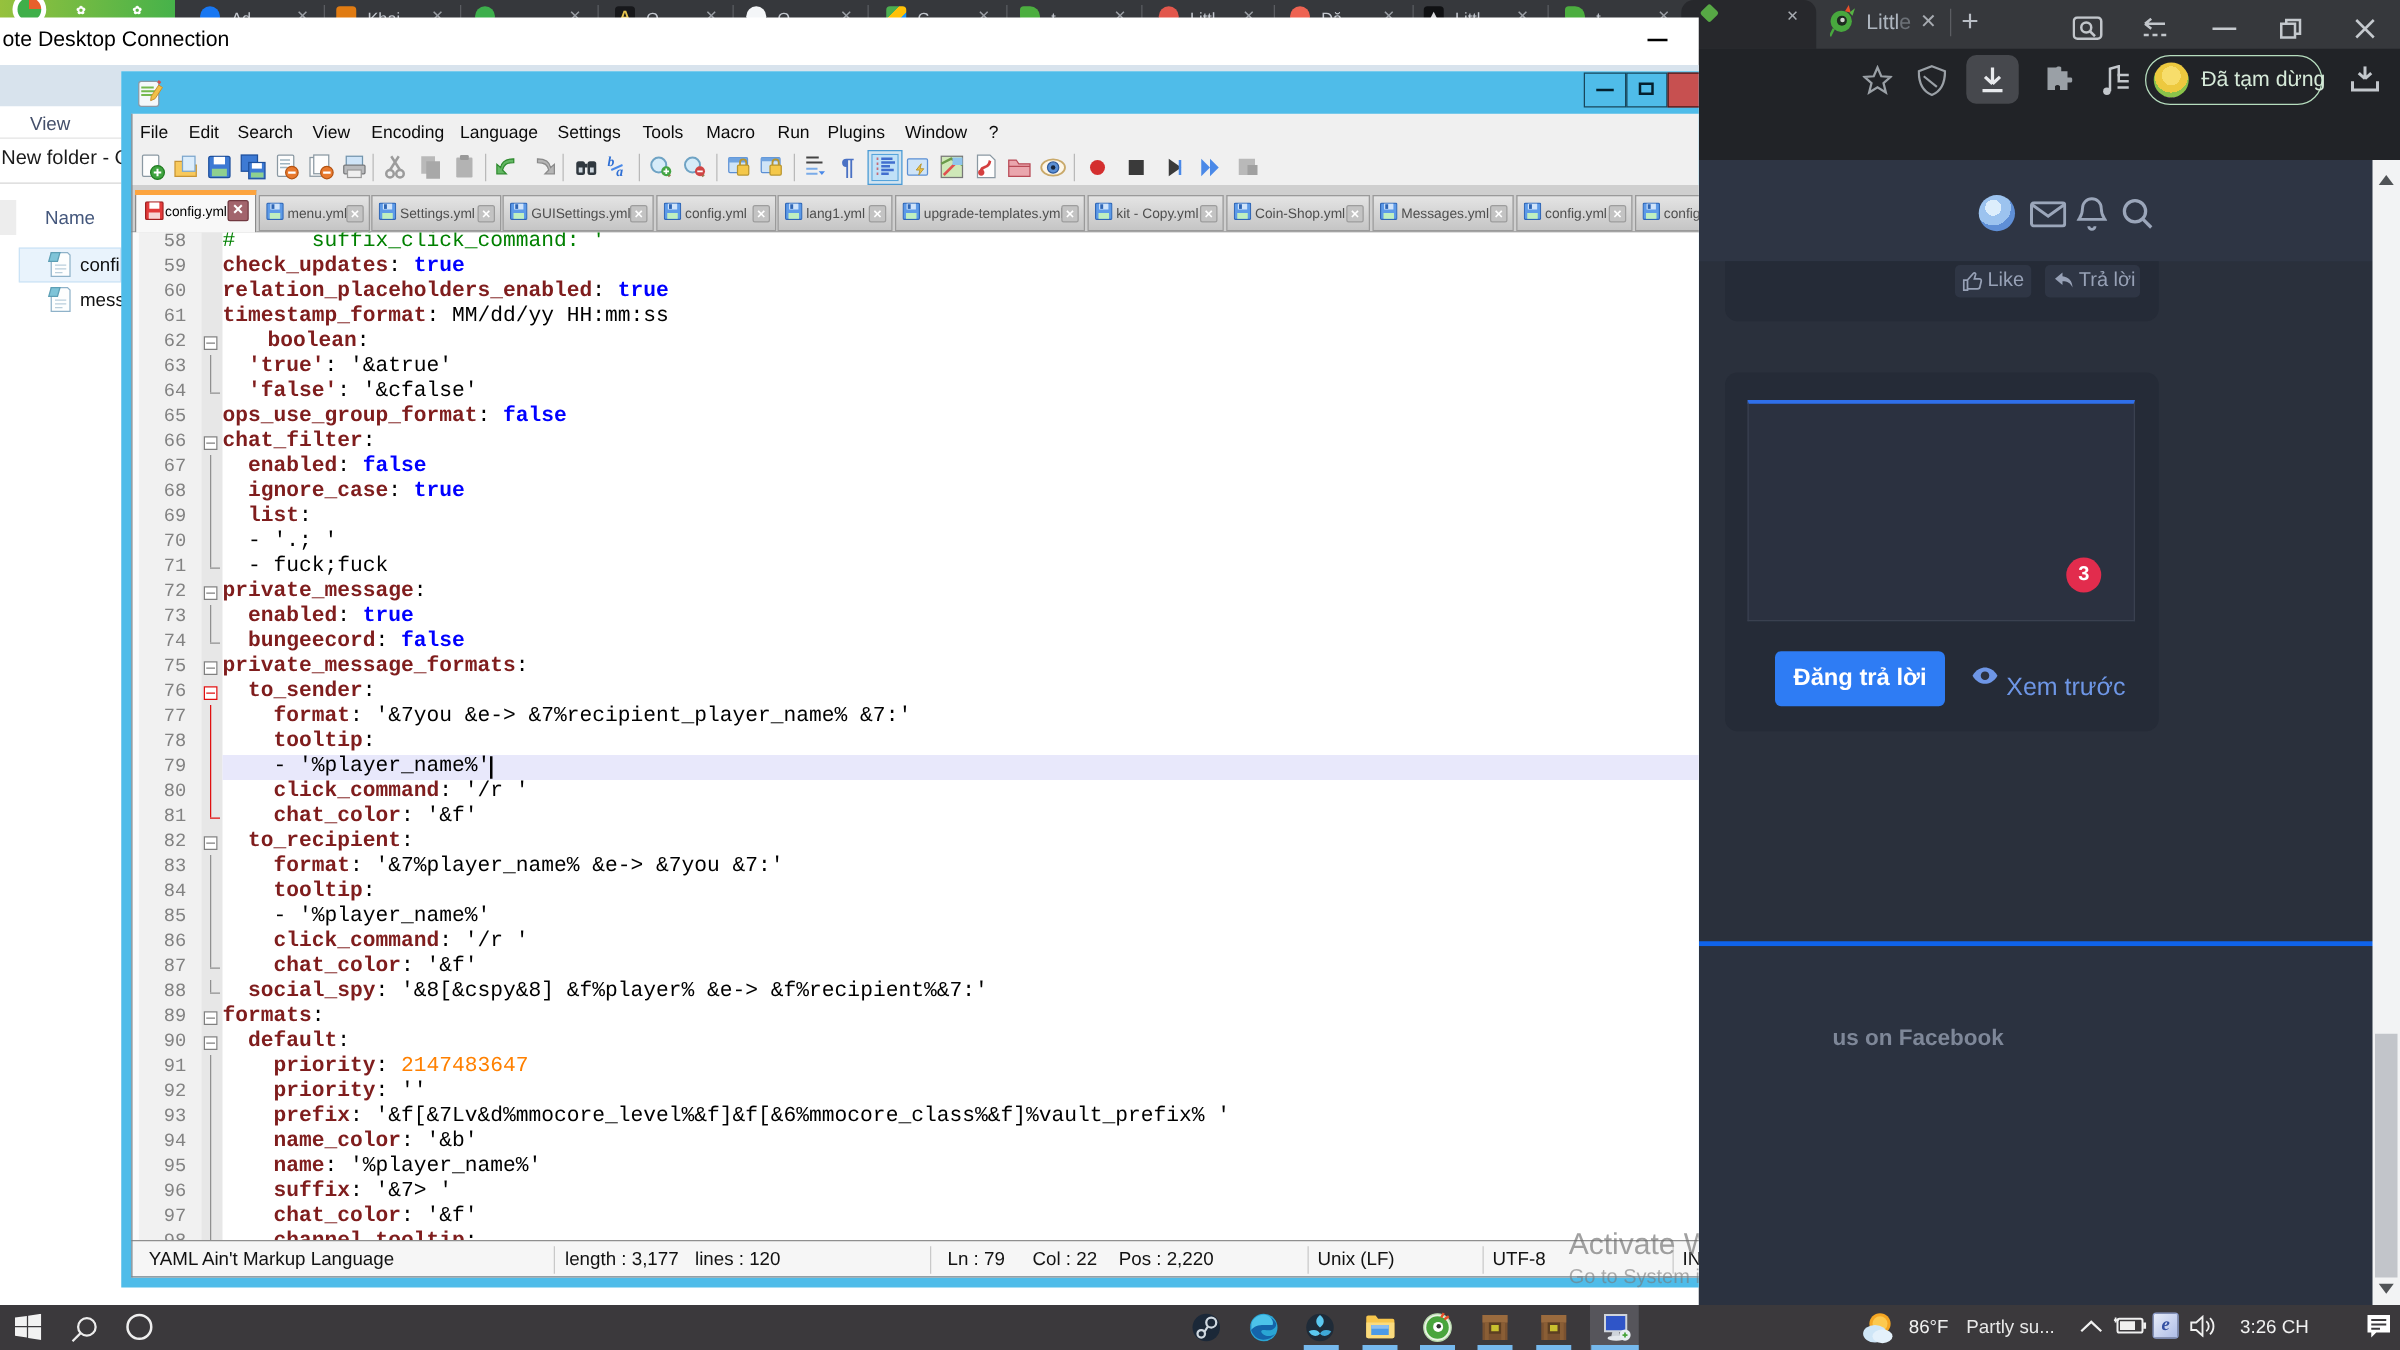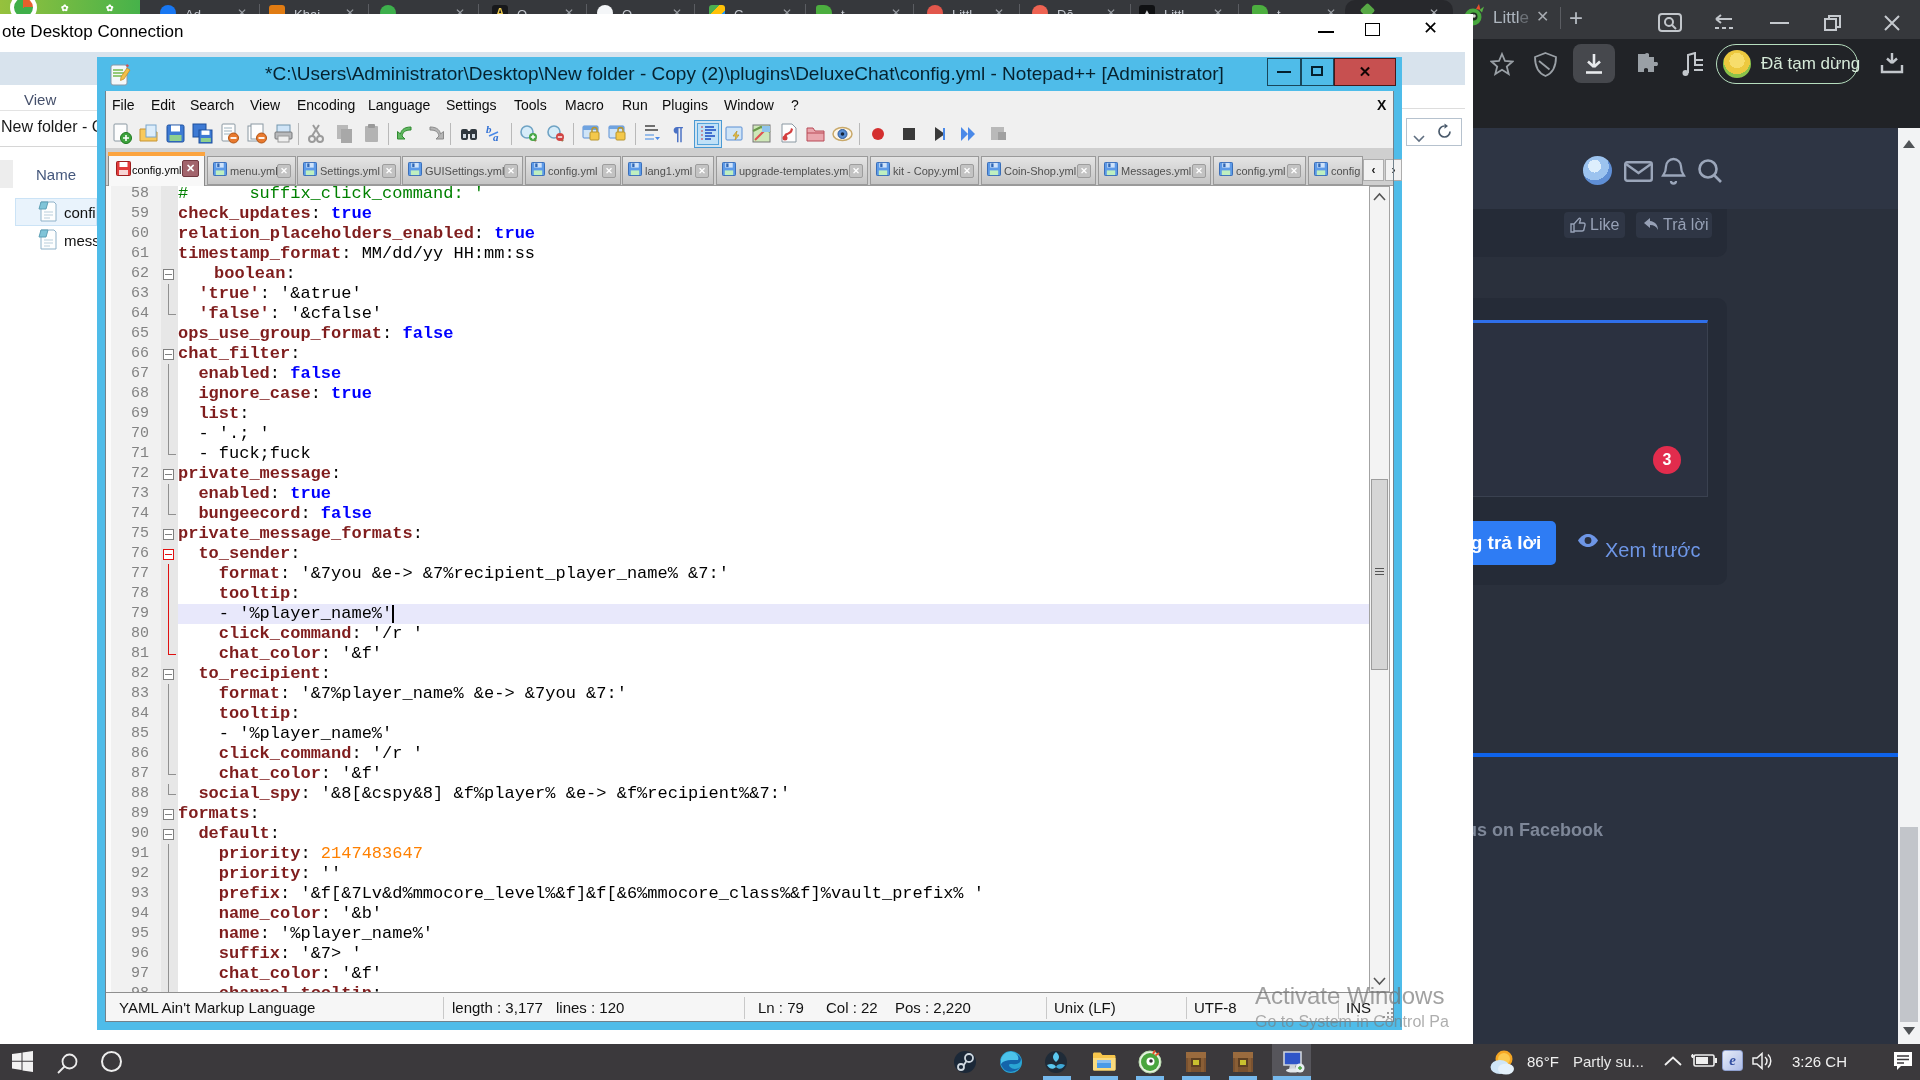--- a/index.html
+++ b/index.html
@@ -193,21 +193,21 @@
 
   <div class="abs" style="left:0;top:753px;width:1920px;height:4px;background:#0f63ea;"></div>
   <div class="abs" style="left:0;top:757px;width:1920px;height:287px;background:#2b3240;"></div>
   <div class="abs" style="left:1466px;top:820px;font:bold 18px 'Liberation Sans';color:#7e8798;">us on Facebook</div>
 
   <div class="abs" style="left:1898px;top:128px;width:22px;height:916px;background:#f2f3f4;"></div>
   <div class="abs" style="left:1903px;top:140px;width:0;height:0;border-left:6px solid transparent;border-right:6px solid transparent;border-bottom:8px solid #505356;"></div>
   <div class="abs" style="left:1900px;top:827px;width:18px;height:195px;background:#c2c5ca;"></div>
   <div class="abs" style="left:1903px;top:1027px;width:0;height:0;border-left:6px solid transparent;border-right:6px solid transparent;border-top:8px solid #505356;"></div>
 
-  <div class="abs" id="rdc" style="left:0;top:14px;width:1473px;height:1030px;background:#fff;overflow:hidden;">
+  <div class="abs" id="rdc" style="left:0;top:14px;width:1359px;height:1030px;background:#fff;overflow:hidden;">
 
     <div class="abs" style="left:2px;top:8px;font:17px 'Liberation Sans';color:#000;">ote Desktop Connection</div>
     <div class="abs" style="left:1318px;top:17px;width:16px;height:2px;background:#000;"></div>
     <div class="abs" style="left:1365px;top:9px;width:15px;height:13px;border:1.5px solid #000;box-sizing:border-box;"></div>
     <div class="abs" style="left:1423px;top:3px;font:18px 'Liberation Sans';color:#000;">✕</div>
 
     <div class="abs" style="left:0;top:38px;width:1465px;height:5px;background:#d8e3ed;"></div>
 
     <div class="abs" style="left:0;top:38px;width:97px;height:33px;background:#d8e3ed;"></div>
     <div class="abs" style="left:24px;top:77px;font:15px 'Liberation Sans';color:#45506b;">View</div>
@@ -242,21 +242,20 @@
     </svg>
 
     <div class="abs" id="npp" style="left:97px;top:43px;width:1305px;height:973px;background:#4fbce9;">
 
       <svg class="abs" style="left:13px;top:6px;" width="21" height="23" viewBox="0 0 21 23">
         <rect x="1" y="2" width="16" height="20" rx="2" fill="#f4f8fa" stroke="#8a98a5" stroke-width="1"></rect>
         <path d="M3 7 h10 M3 10 h12 M3 13 h9" stroke="#74b94e" stroke-width="1.6"></path>
         <path d="M11 14 L17 5 L20 7 L14 16 L10.5 17.5 Z" fill="#f2c048" stroke="#c78f2e" stroke-width="0.8"></path>
         <path d="M17 1 l2 1.5 -1.2 1.8 -2 -1.5 Z" fill="#d45050"></path>
       </svg>
-      <div class="abs" style="left:95px;top:6px;width:1105px;text-align:center;font:19px 'Liberation Sans';color:#06222f;white-space:nowrap;">*C:\Users\Administrator\Desktop\New folder - Copy (2)\plugins\DeluxeChat\config.yml - Notepad++ [Administrator]</div>
       <div class="abs" style="left:1170px;top:1px;width:34px;height:28px;border:1px solid rgba(10,40,55,.8);box-sizing:border-box;"></div>
       <div class="abs" style="left:1180px;top:14px;width:14px;height:2px;background:#04202e;"></div>
       <div class="abs" style="left:1204px;top:1px;width:33px;height:28px;border:1px solid rgba(10,40,55,.8);box-sizing:border-box;"></div>
       <div class="abs" style="left:1214px;top:9px;width:12px;height:10px;border:2px solid #04202e;box-sizing:border-box;"></div>
       <div class="abs" style="left:1237px;top:1px;width:62px;height:28px;background:#c75050;border:1px solid rgba(40,10,10,.8);box-sizing:border-box;color:#130505;font:bold 15px/26px 'Liberation Sans';text-align:center;">✕</div>
 
       <div class="abs" id="nppc" style="left:8px;top:34px;width:1289px;height:931px;background:#f0f0f0;">
         <div class="abs" style="left:0;top:0;width:1px;height:931px;background:#72828c;z-index:5;"></div>
         <div class="abs" style="left:1288px;top:0;width:1px;height:931px;background:#72828c;z-index:5;"></div>
         <div class="abs" style="left:0;top:930px;width:1289px;height:1px;background:#72828c;z-index:5;"></div>

